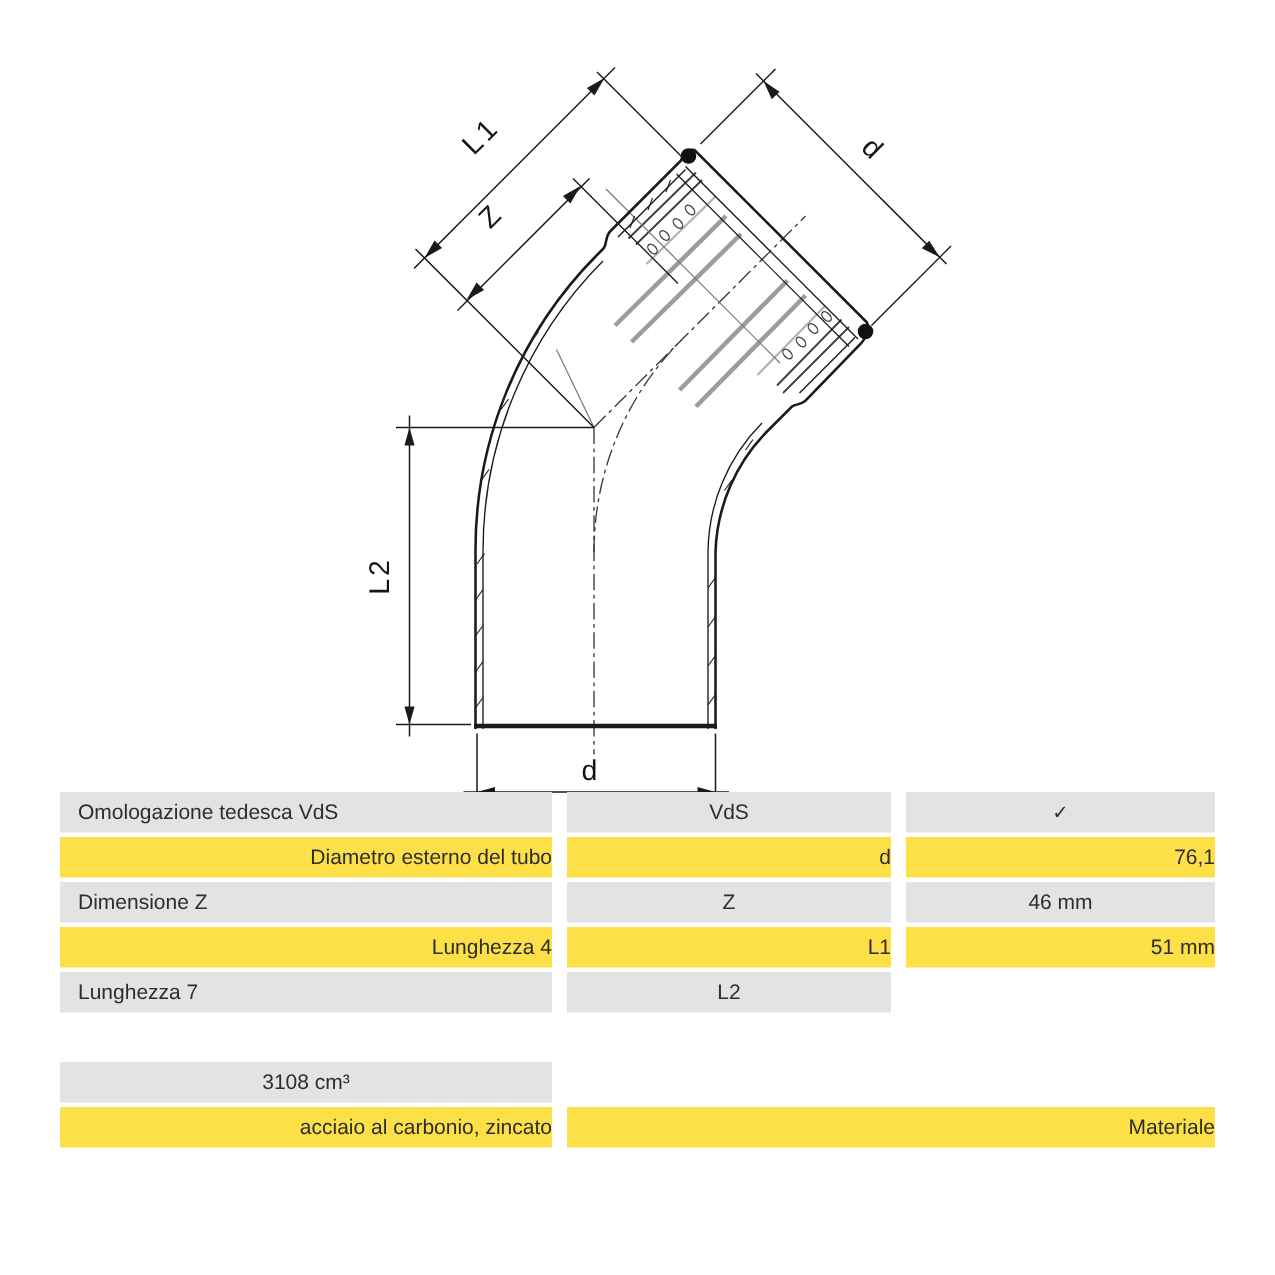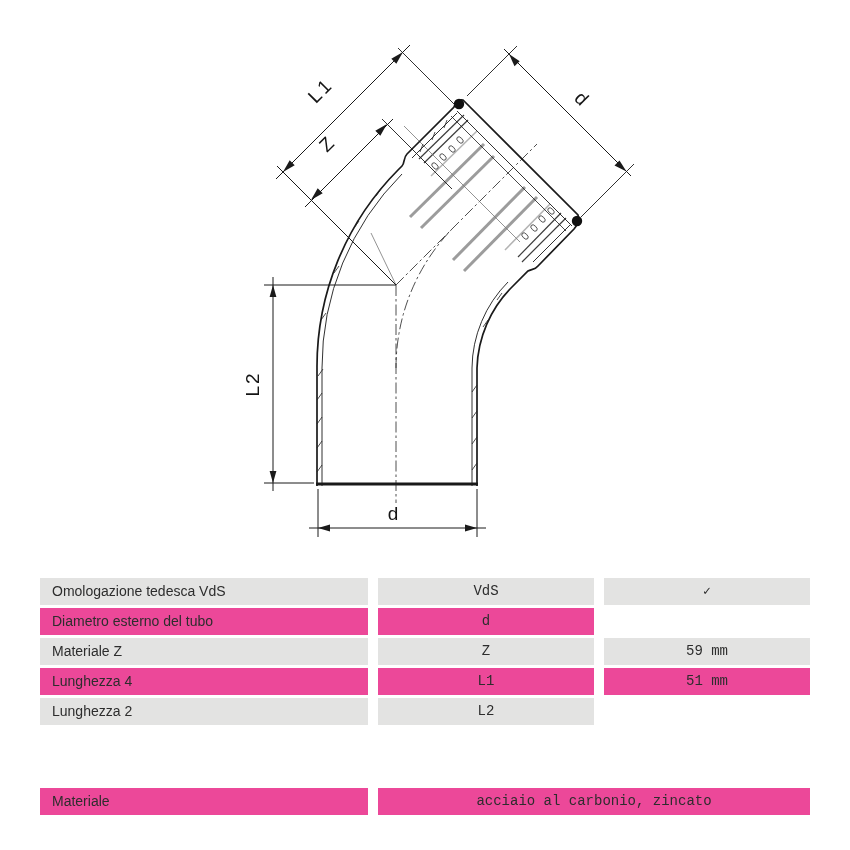--- a/index.html
+++ b/index.html
@@ -6,32 +6,32 @@
   .page {
     position:relative; width:850px; height:850px; background:#ffffff;
     font-family:"Liberation Sans", sans-serif; overflow:hidden;
   }
   .figure-wrap { position:absolute; left:0; top:0; width:850px; height:556px; }
   svg text {
     font-family:"Liberation Sans", sans-serif;
     fill:#141414;
   }
   .dim-label { font-size:19px; }
-  .spec-table { position:absolute; left:40px; top:578px; width:770px; }
+  .spec-table { position:absolute; left:40px; top:528px; width:770px; }
   .tr { display:grid; height:27px; margin-bottom:3px; column-gap:10px; }
   .tr.cols3 { grid-template-columns:328px 216px 206px; }
   .tr.cols2 { grid-template-columns:328px 432px; }
   .td {
     font-size:14px; line-height:27px; color:#2d2d2d;
     white-space:nowrap; overflow:hidden;
   }
   .tr.odd  .td { background:#e3e3e2; }
-  .tr.even .td { background:#ec4899; }
+  .tr.even .td { background:#fde047;text-align:right; }
   .td.label { padding-left:12px; text-align:left; }
-  .td.center { text-align:center;font-family:Liberation Mono, monospace; }
+  .td.center { text-align:center; }
   .td.check { font-size:13px; }
 </style>
 </head>
 <body>
 
 <div class="page">
 
   <div class="figure-wrap">
     <svg viewBox="0 0 850 556" width="850" height="556">
 
@@ -163,44 +163,46 @@
 
     <div class="tr cols3 odd">
       <div class="td label">Omologazione tedesca VdS</div>
       <div class="td center">VdS</div>
       <div class="td center check">✓</div>
     </div>
 
     <div class="tr cols3 even">
       <div class="td label">Diametro esterno del tubo</div>
       <div class="td center">d</div>
+      <div class="td center">76,1</div>
     </div>
 
     <div class="tr cols3 odd">
-      <div class="td label">Materiale Z</div>
+      <div class="td label">Dimensione Z</div>
       <div class="td center">Z</div>
-      <div class="td center">59 mm</div>
+      <div class="td center">46 mm</div>
     </div>
 
     <div class="tr cols3 even">
       <div class="td label">Lunghezza 4</div>
       <div class="td center">L1</div>
       <div class="td center">51 mm</div>
     </div>
 
     <div class="tr cols3 odd">
-      <div class="td label">Lunghezza 2</div>
+      <div class="td label">Lunghezza 7</div>
       <div class="td center">L2</div>
     </div>
 
     <div class="tr cols2 even">
     </div>
 
     <div class="tr cols2 odd">
+      <div class="td center">3108 cm³</div>
     </div>
 
     <div class="tr cols2 even">
+      <div class="td center">acciaio al carbonio, zincato</div>
       <div class="td label">Materiale</div>
-      <div class="td center">acciaio al carbonio, zincato</div>
     </div>
 
   </div>
 </div>
 
 </body></html>

